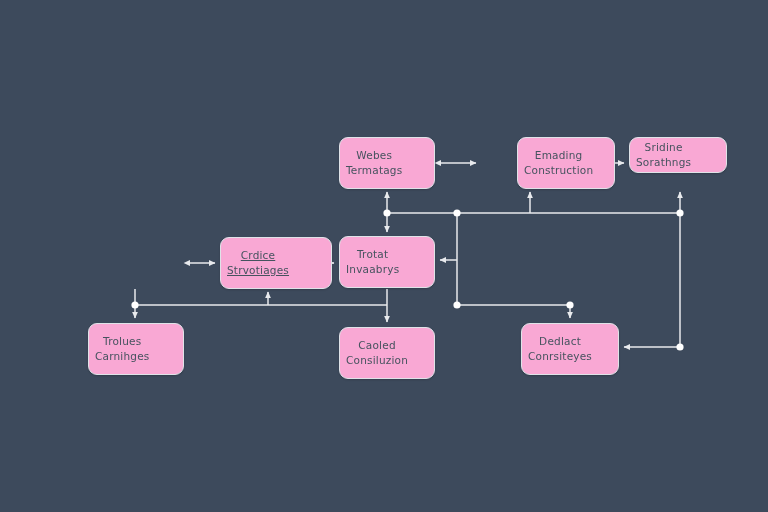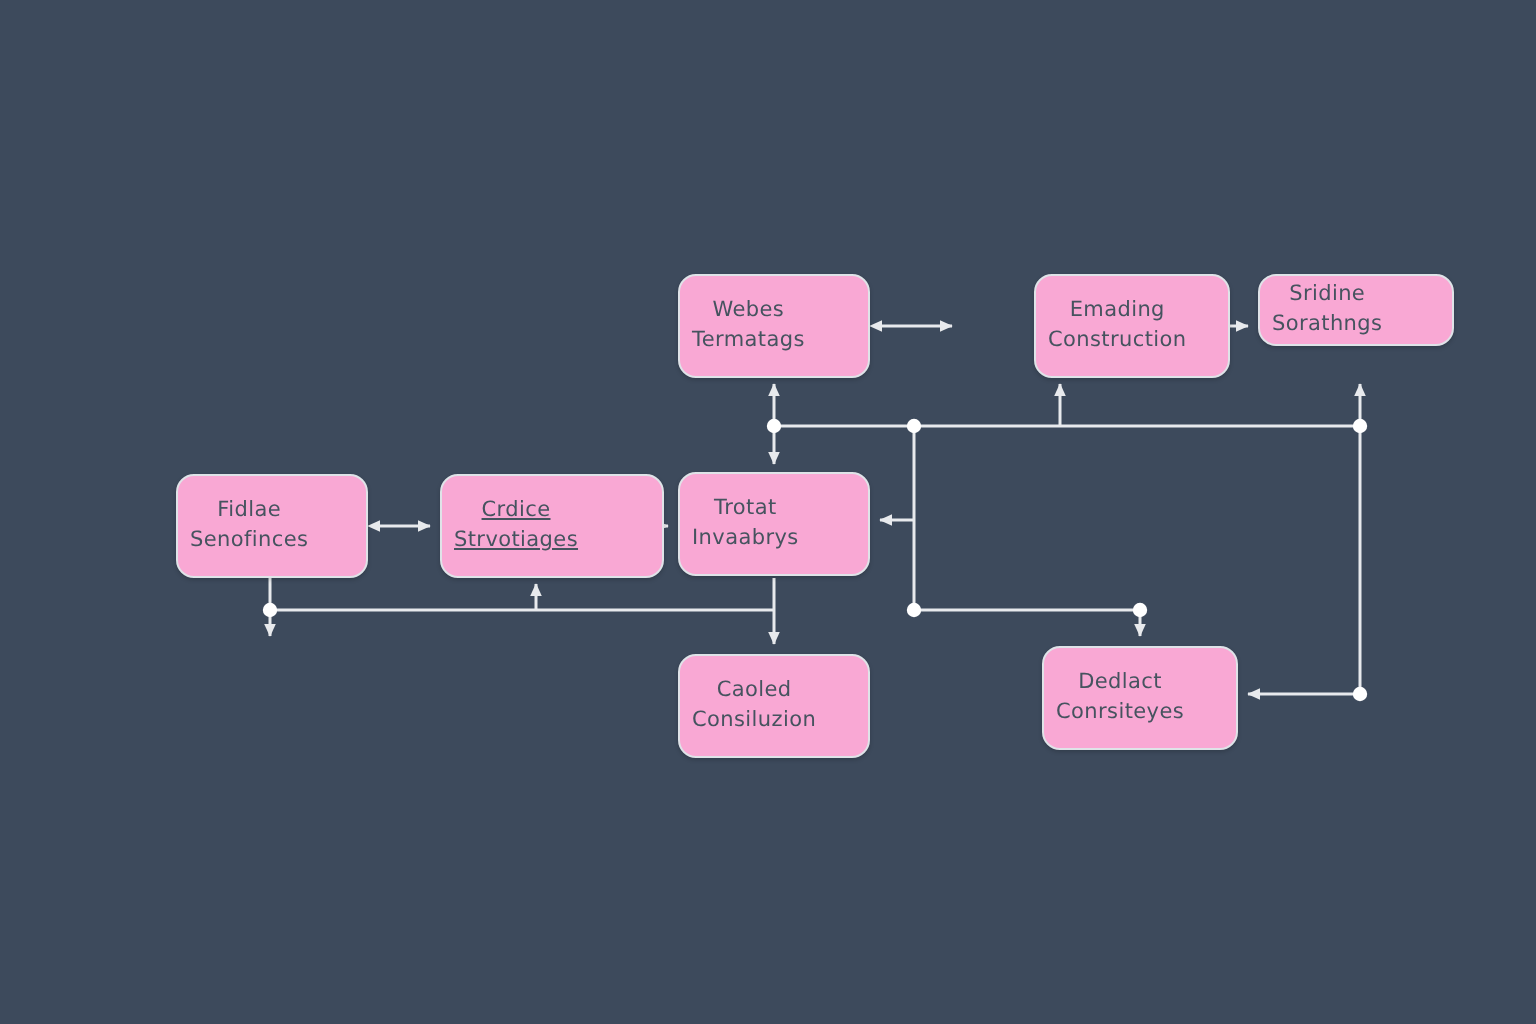--- a/index.html
+++ b/index.html
@@ -109,35 +109,35 @@
   <div class="node" style="left:481px; top:137px; width:98px; height:52px;margin-left:36px;">
     <span class="node-label">Emading
 Construction</span>
   </div>
 
   <div class="node" style="left:629px; top:137px; width:98px; height:36px;">
     <span class="node-label">Sridine
 Sorathngs</span>
   </div>
 
-  <div class="node" style="left:88px; top:237px; width:96px; height:52px;">
-    <span class="node-label">Fidlae
-Senofinces</span>
-  </div>
 
   <div class="node" style="left:220px; top:237px; width:112px; height:52px;text-decoration:underline;">
     <span class="node-label">Crdice
 Strvotiages</span>
   </div>
 
   <div class="node" style="left:339px; top:236px; width:96px; height:52px;">
     <span class="node-label">Trotat
 Invaabrys</span>
   </div>
 
+  <div class="node" style="left:88px; top:323px; width:96px; height:52px;">
+    <span class="node-label">Trolues
+Carnihges</span>
+  </div>
 
   <div class="node" style="left:521px; top:323px; width:98px; height:52px;">
     <span class="node-label">Dedlact
 Conrsiteyes</span>
   </div>
 
   <div class="node" style="left:339px; top:327px; width:96px; height:52px;">
     <span class="node-label">Caoled
 Consiluzion</span>
   </div>

